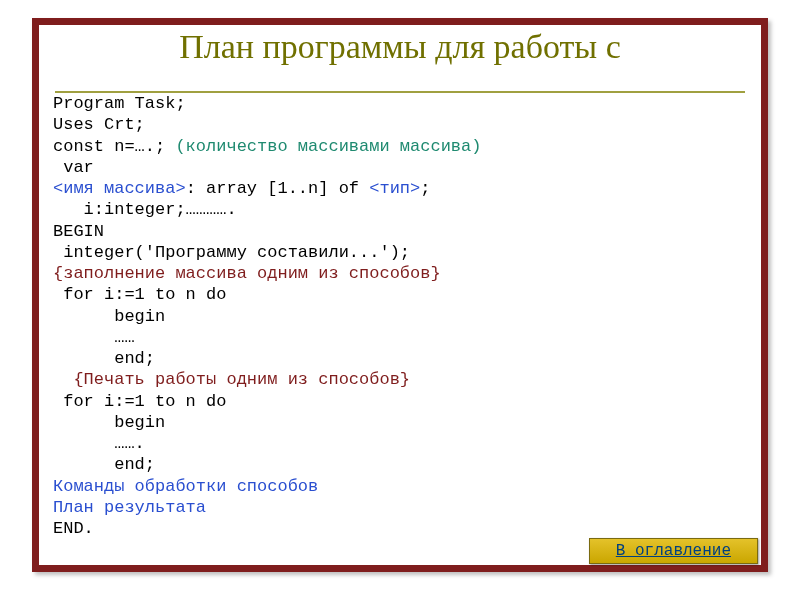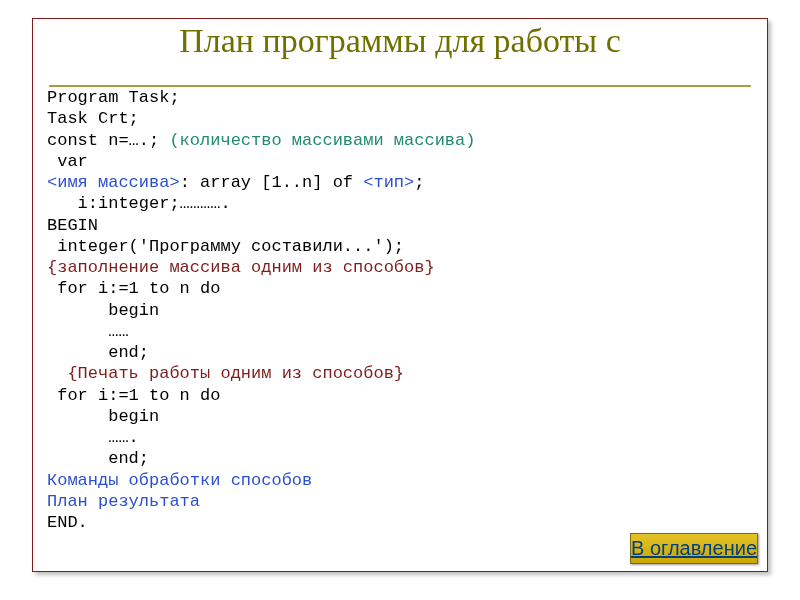--- a/index.html
+++ b/index.html
@@ -11,21 +11,21 @@
     overflow: hidden;
     font-family: Arial, sans-serif;
     position: relative;
   }
   .slide-frame {
     position: absolute;
     top: 18px;
     left: 32px;
     right: 32px;
     bottom: 28px;
-    border: 1px solid #7f1d1d;
+    border: 7px solid #7f1d1d;
     box-shadow: 3px 3px 4px rgba(0,0,0,0.25);
     background: #fff;
     padding: 0;
   }
   .title {
     font-family: "Times New Roman", serif;
     color: #707000;
     font-size: 34px;
     text-align: center;
     line-height: 1.05;
@@ -52,40 +52,40 @@
   .c-teal { color: #1f8a70; }
   .c-green { color: #7f1d1d; }
   .toc-button {
     position: absolute;
     right: 42px;
     bottom: 36px;
     background: #d6a800;
     background: linear-gradient(#e4c22a, #caa600);
     border: 1px solid #7a6a10;
     box-shadow: 1px 1px 2px rgba(0,0,0,0.4);
-    font-family: Liberation Sans, sans-serif;
-    font-size: 20px;
+    font-family: Liberation Mono, monospace;
+    font-size: 16px;
     color: #004080;
     text-decoration: underline;
-    padding: 3px 0;
+    padding: 3px 26px;
     cursor: pointer;
   }
 </style>
 </head>
 <body>
 
 <div class="slide-frame">
   <div class="title-underline">
     <div class="title">
       <span>План программы для работы с</span><br>
     </div>
   </div>
 
   <div class="code"><span class="c-black">Program Task;</span>
-<span class="c-black">Task Crt;</span>
+<span class="c-black">Uses Crt;</span>
 <span class="c-black">const n=….; </span><span class="c-teal">(количество массивами массива)</span>
 <span class="c-black"> var</span>
 <span class="c-blue">&lt;имя массива&gt;</span><span class="c-black">: array [1..n] of </span><span class="c-blue">&lt;тип&gt;</span><span class="c-black">;</span>
 <span class="c-black">   i:integer;………….</span>
 <span class="c-black">BEGIN</span>
 <span class="c-black"> integer('Программу составили...');</span>
 <span class="c-green">{заполнение массива одним из способов}</span>
 <span class="c-black"> for i:=1 to n do</span>
 <span class="c-black">      begin</span>
 <span class="c-black">      ……</span>

